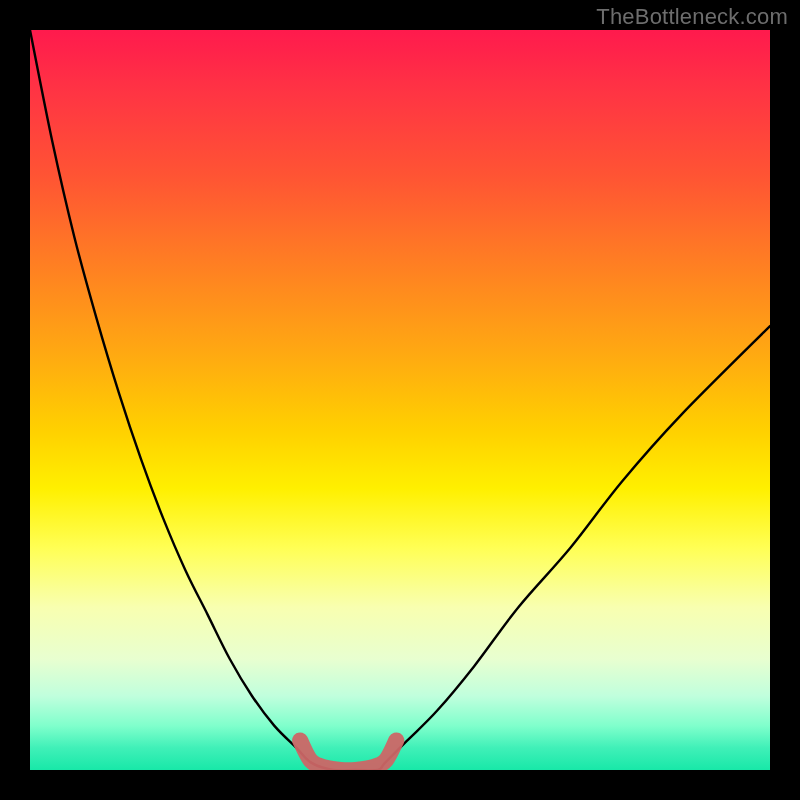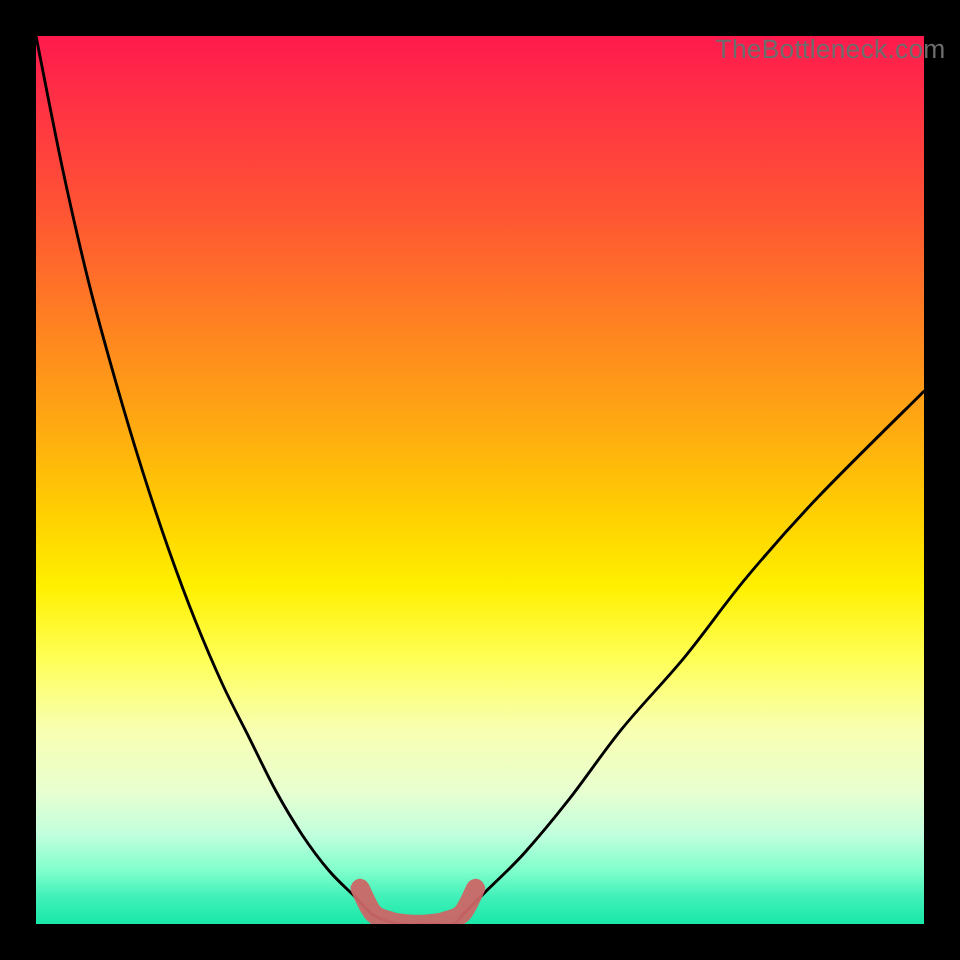--- a/index.html
+++ b/index.html
@@ -53,21 +53,20 @@
   }
   .watermark {
     position: absolute;
     top: 4px;
     right: 12px;
     color: #6d6d6d;
     font-size: 22px;
     font-weight: 500;
     letter-spacing: 0.2px;
     z-index: 5;
-    margin-top: 24px;
   }
   svg.curve {
     position: absolute;
     left: 0;
     top: 0;
     width: 100%;
     height: 100%;
   }
 </style>
 </head>

